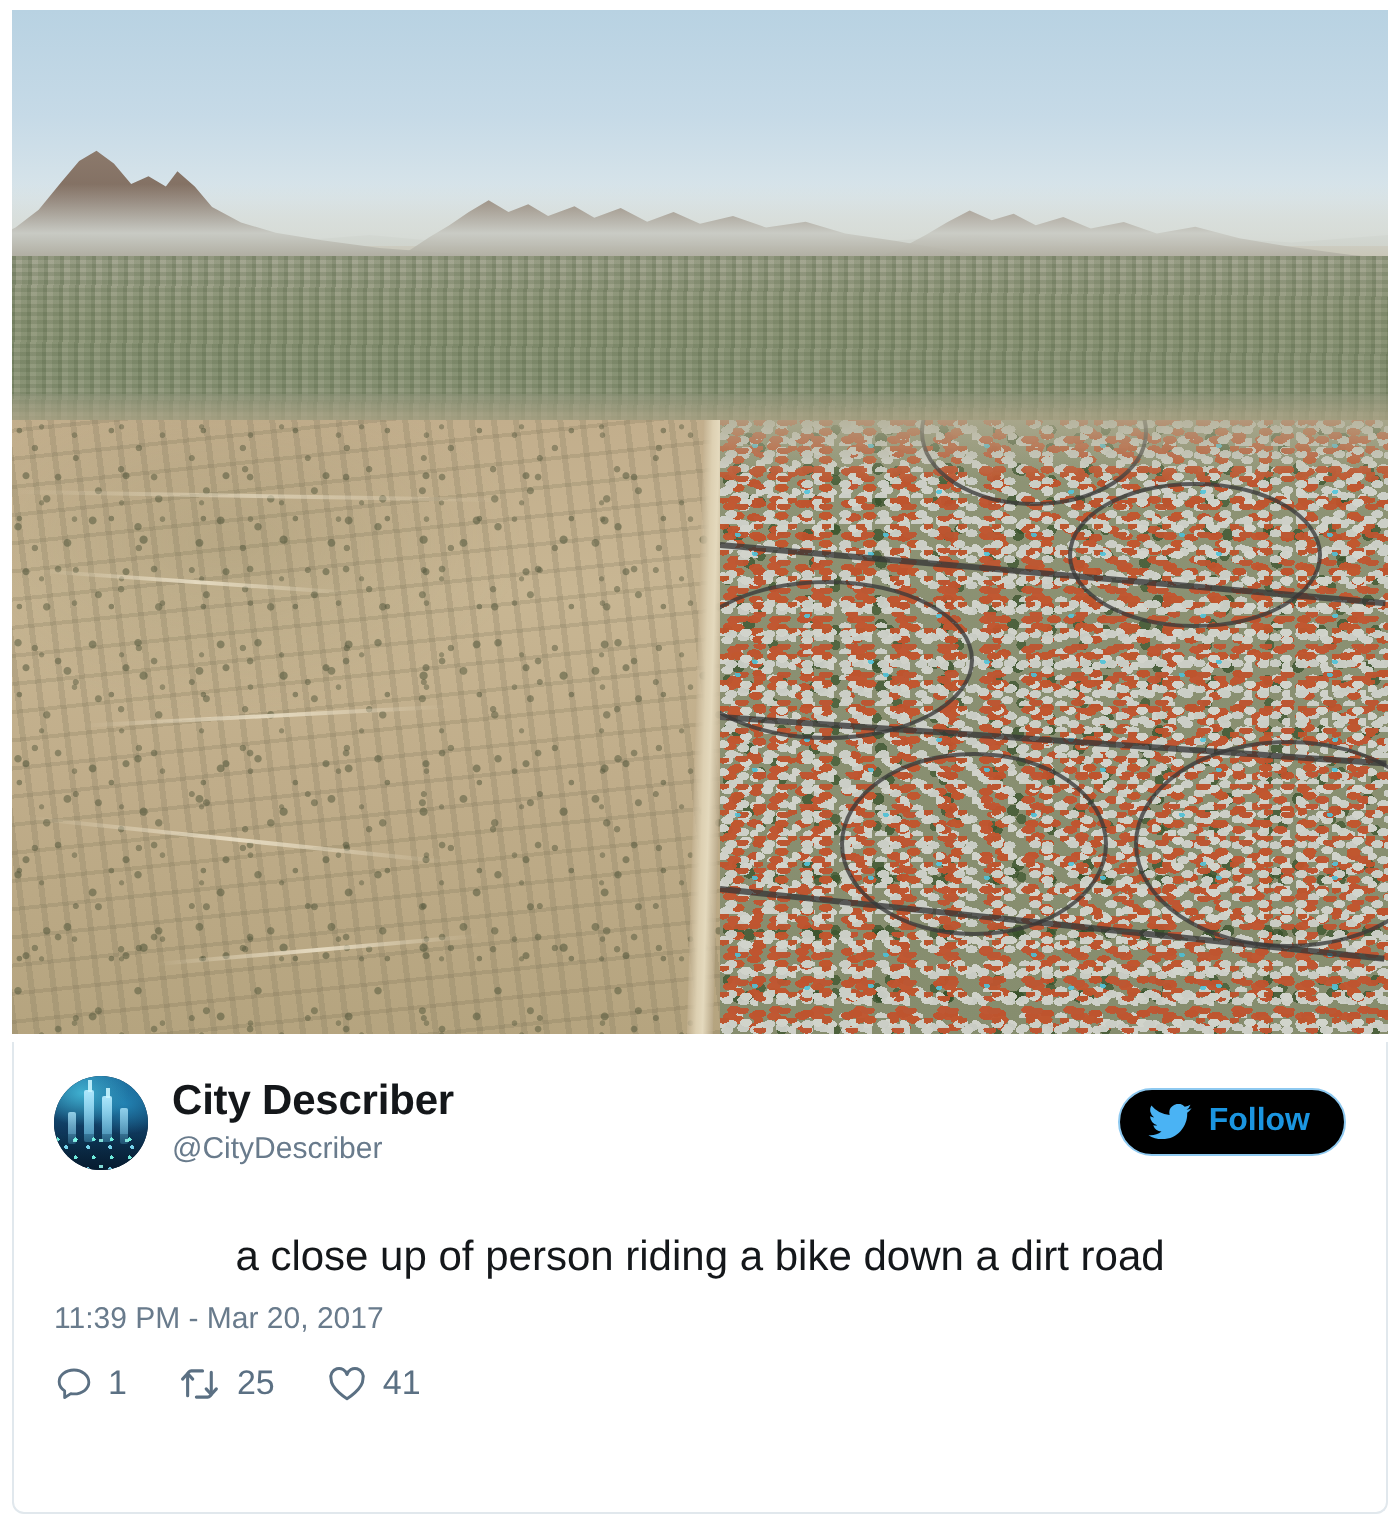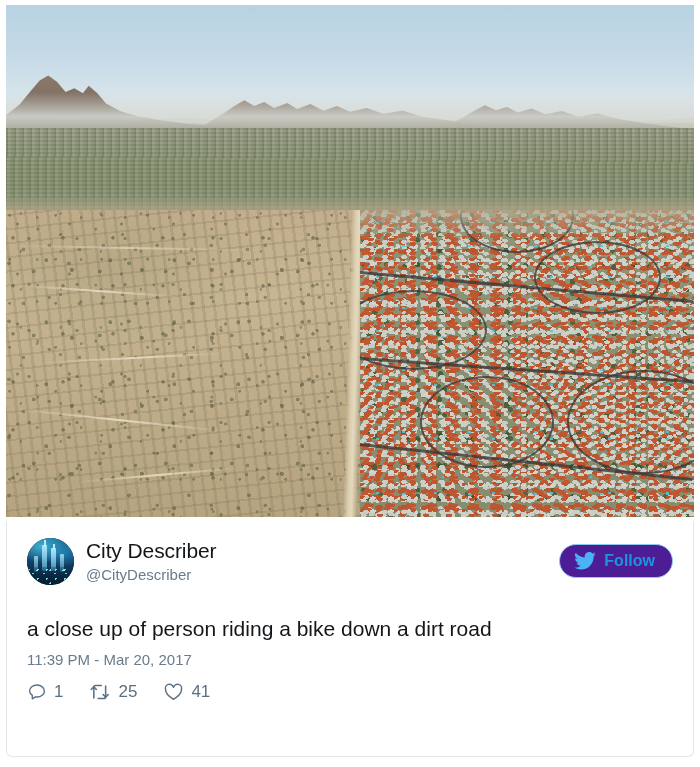--- a/index.html
+++ b/index.html
@@ -249,50 +249,51 @@
     background-size: 9px 9px, 11px 11px, 13px 13px, 100% 100%;
   }
   .name-block {
     margin-left: 12px;
     padding-top: 1px;
     line-height: 1.15;
   }
   .display-name {
     font-size: 21px;
     color: #14171a;
-    font-weight: 400;
+    font-weight: 700;
     letter-spacing: -.1px;
   }
   .handle {
     font-size: 15px;
     color: #697b8c;
     margin-top: 3px;
   }
   .follow-btn {
     position: absolute;
     right: 20px; top: 23px;
     display: flex;
     align-items: center;
     gap: 8px;
     padding: 7px 17px 7px 14px;
     border: 1.5px solid #8ec9f0;
     border-radius: 100px;
-    background: #4c1d95;
+    background: #000000;
     color: #1b95e0;
     font-size: 16px;
     font-weight: 700;
     cursor: pointer;
   }
   .follow-btn svg { display: block; }
 
   .tweet-text {
     padding: 30px 20px 0 20px;
     font-size: 21px;
     line-height: 1.3;
     color: #14171a;
+    text-align: center;
   }
   .tweet-time {
     padding: 9px 20px 0 20px;
     font-size: 15px;
     color: #697b8c;
   }
   .actions {
     padding: 14px 20px 0 20px;
     display: flex;
     align-items: center;

